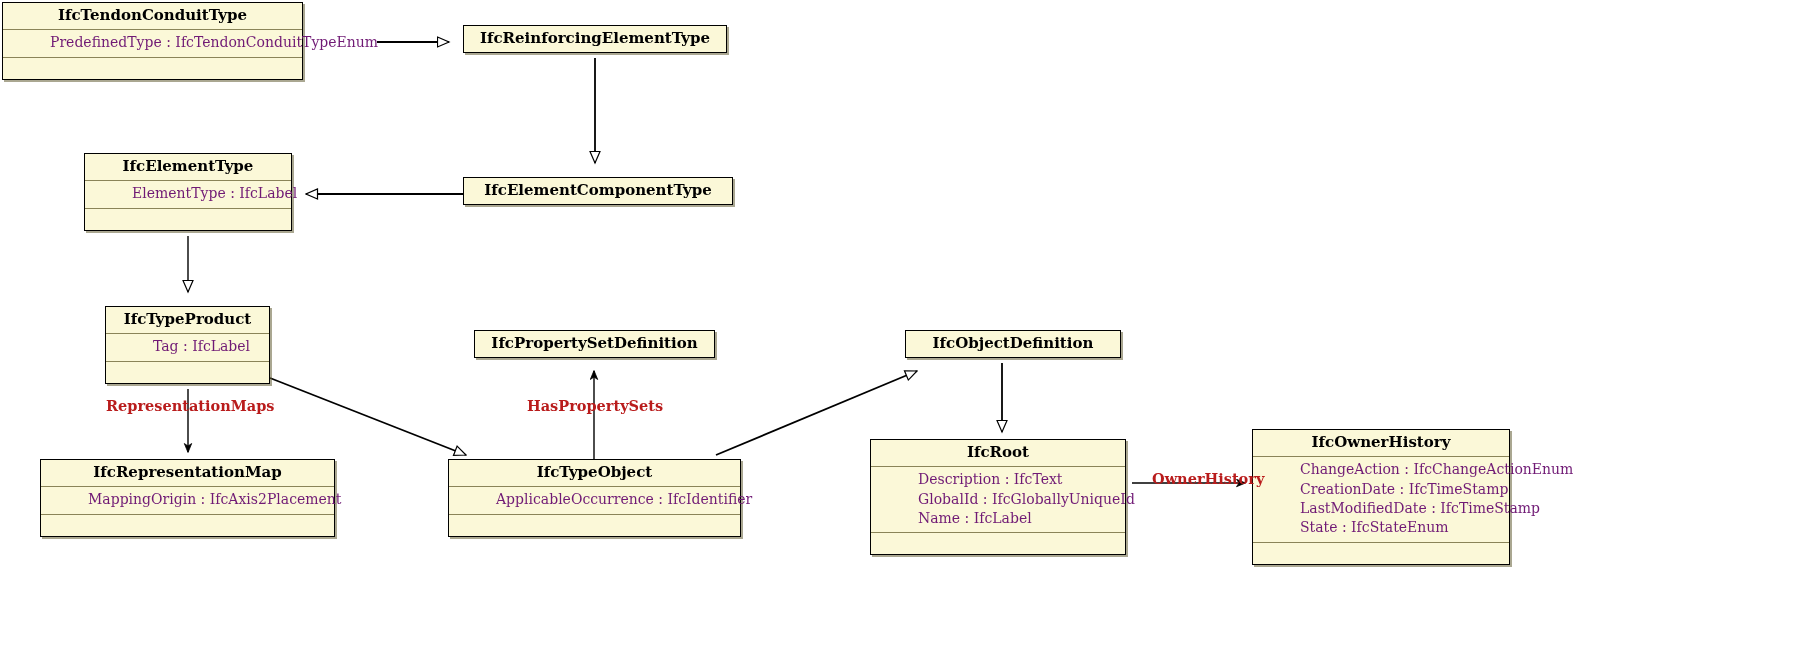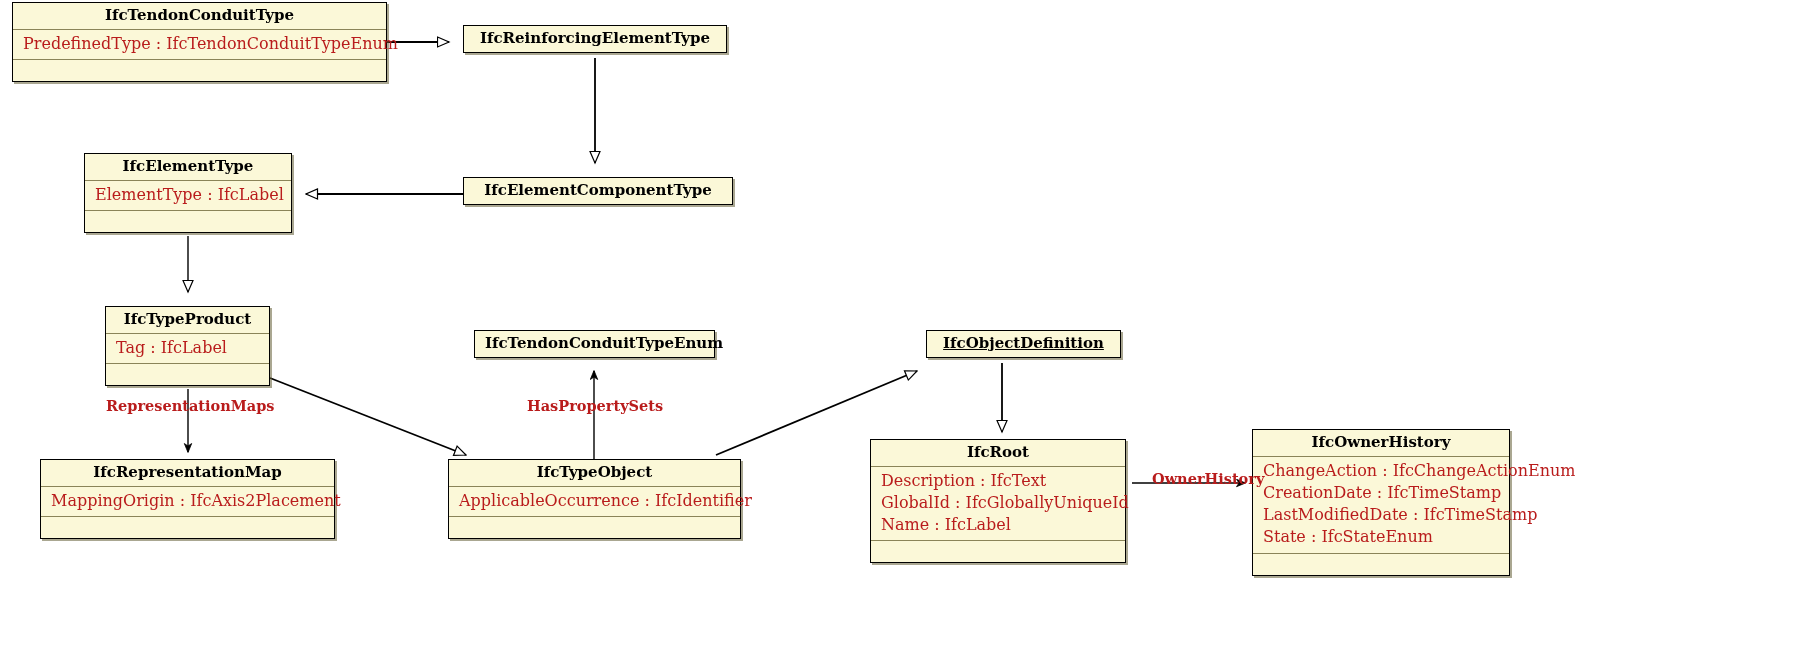--- a/index.html
+++ b/index.html
@@ -41,24 +41,25 @@
   .uml-divider {
     border-top: 1px solid #8a8458;
     height: 0;
     font-size: 0;
     line-height: 0;
   }
   .uml-attrs {
     padding: 3px 10px 4px 10px;
   }
   .uml-attr {
-    font-size: 16px;
-    color: #b91c1c;
+    font-size: 14px;
+    color: #701a75;
     line-height: 1.38;
     white-space: nowrap;
+    margin-left: 37px;
   }
   .uml-ops {
     min-height: 14px;
   }
   .edge-label {
     position: absolute;
     font-family: "DejaVu Serif", "Liberation Serif", serif;
     font-weight: bold;
     font-size: 14.5px;
     color: #b91c1c;
@@ -115,21 +116,21 @@
 
     <g>
       <path d="M1002,363 L1002,432" stroke="#000000" stroke-width="1.8" fill="none" marker-end="url(#hollowTri)"></path>
     </g>
 
     <g>
       <path d="M1132,483 L1245,483" stroke="#000000" stroke-width="1.4" fill="none" marker-end="url(#filledArrow)"></path>
     </g>
   </svg>
 
-  <div class="uml-class" style="left:12px; top:2px; width:375px;">
+  <div class="uml-class" style="left:2px; top:2px; width:301px;">
     <div class="uml-name">IfcTendonConduitType</div>
     <div class="uml-divider"></div>
     <div class="uml-attrs">
       <div class="uml-attr">PredefinedType : IfcTendonConduitTypeEnum</div>
     </div>
     <div class="uml-divider"></div>
     <div class="uml-attrs uml-ops"></div>
   </div>
 
   <div class="uml-class" style="left:463px; top:25px; width:264px;">
@@ -154,24 +155,24 @@
     <div class="uml-name">IfcTypeProduct</div>
     <div class="uml-divider"></div>
     <div class="uml-attrs">
       <div class="uml-attr">Tag : IfcLabel</div>
     </div>
     <div class="uml-divider"></div>
     <div class="uml-attrs uml-ops"></div>
   </div>
 
   <div class="uml-class" style="left:474px; top:330px; width:241px;">
-    <div class="uml-name">IfcTendonConduitTypeEnum</div>
-  </div>
-
-  <div class="uml-class" style="left:926px; top:330px; width:195px;text-decoration:underline;">
+    <div class="uml-name">IfcPropertySetDefinition</div>
+  </div>
+
+  <div class="uml-class" style="left:905px; top:330px; width:216px;">
     <div class="uml-name">IfcObjectDefinition</div>
   </div>
 
   <div class="uml-class" style="left:40px; top:459px; width:295px;">
     <div class="uml-name">IfcRepresentationMap</div>
     <div class="uml-divider"></div>
     <div class="uml-attrs">
       <div class="uml-attr">MappingOrigin : IfcAxis2Placement</div>
     </div>
     <div class="uml-divider"></div>

